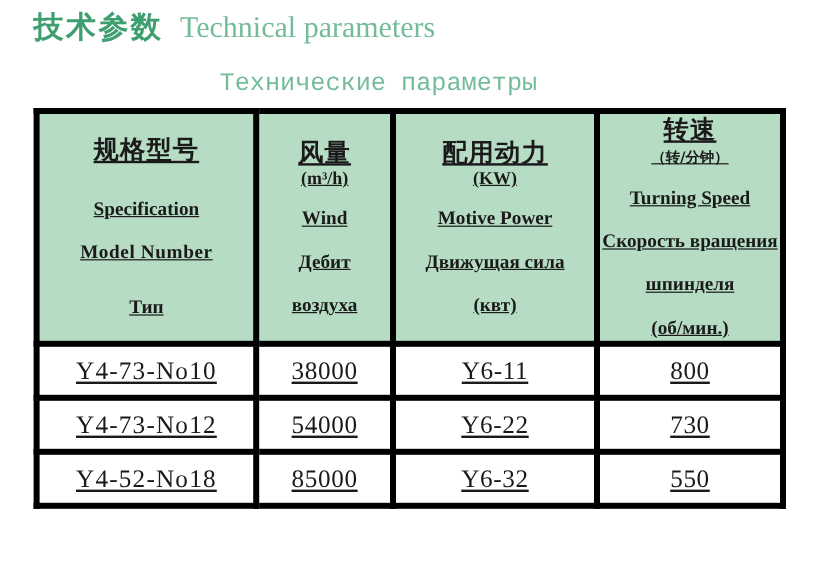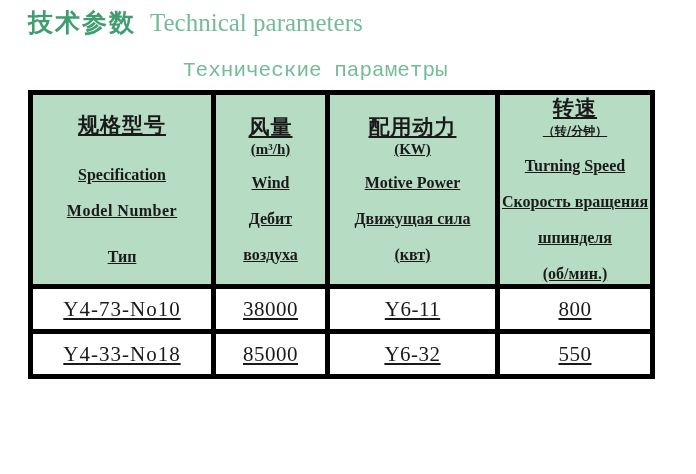--- a/index.html
+++ b/index.html
@@ -184,19 +184,25 @@
     </tr>
   </thead>
   <tbody>
     <tr>
       <td class="model">Y4-73-No10</td>
       <td>38000</td>
       <td>Y6-11</td>
       <td>800</td>
     </tr>
     <tr>
-      <td class="model">Y4-33-No18</td>
+      <td class="model">Y4-73-No12</td>
+      <td>54000</td>
+      <td>Y6-22</td>
+      <td>730</td>
+    </tr>
+    <tr>
+      <td class="model">Y4-52-No18</td>
       <td>85000</td>
       <td>Y6-32</td>
       <td>550</td>
     </tr>
   </tbody>
 </table>
 
 </body></html>

